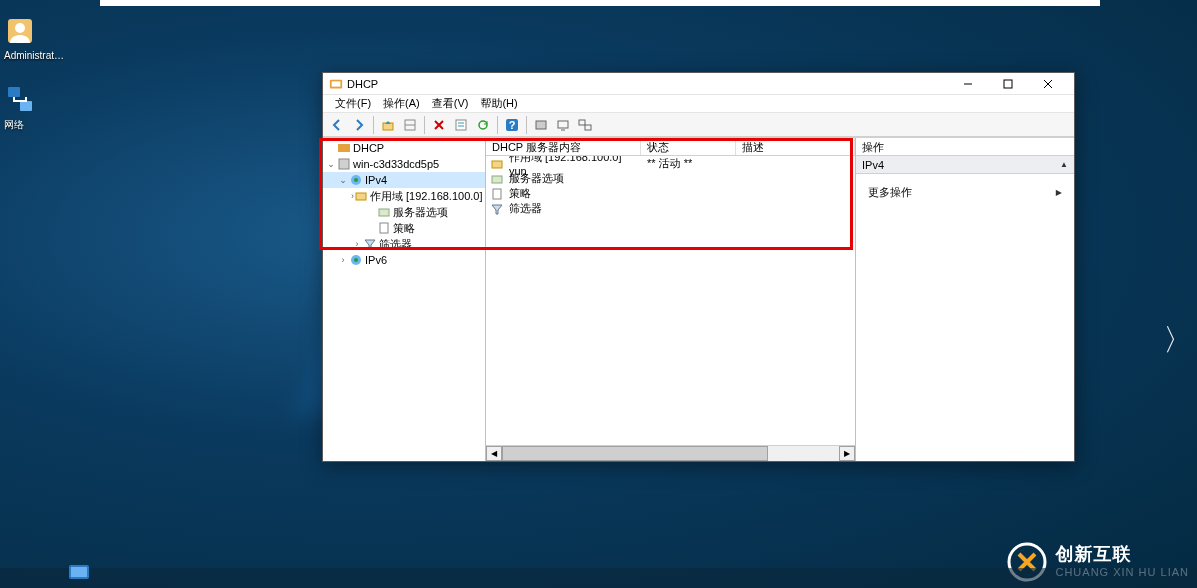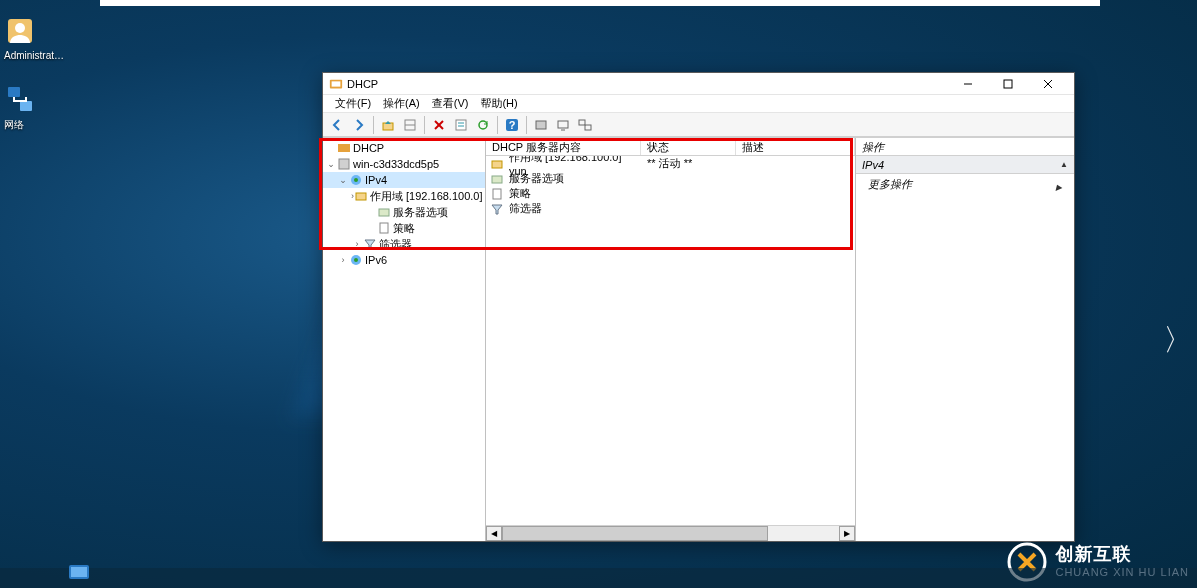--- a/index.html
+++ b/index.html
@@ -14,37 +14,37 @@
     background: linear-gradient(120deg, rgba(30,120,200,.4), transparent 60%);
     transform: translate(-50%,-50%) skew(-20deg); filter: blur(10px);
   }
   .white-bar { position:absolute; top:0; left:100px; width:1000px; height:6px; background:#fff; }
   
   .desk-icons { position:absolute; left:4px; top:15px; width:70px; display:flex; flex-direction:column; gap:22px; }
   .desk-icon { display:flex; flex-direction:column; align-items:flex-start; color:#fff; cursor:pointer; }
   .desk-icon svg { width:32px; height:32px; }
   .desk-icon span { margin-top:3px; font-size:10px; text-align:center; word-break:break-all; max-width:64px; text-shadow:0 1px 2px #000; }
   
-  .window { position:absolute; left:322px; top:72px; width:753px; height:470px; background:#fff; border:1px solid #5a5a5a; box-shadow:0 4px 20px rgba(0,0,0,.4); display:flex; flex-direction:column; }
+  .window { position:absolute; left:322px; top:72px; width:753px; height:390px; background:#fff; border:1px solid #5a5a5a; box-shadow:0 4px 20px rgba(0,0,0,.4); display:flex; flex-direction:column; }
   .titlebar { height:22px; display:flex; align-items:center; padding:0 6px; background:#fff; border-bottom:1px solid #e5e5e5; }
   .titlebar .ticon { width:14px; height:14px; margin-right:4px; }
   .titlebar .ttext { flex:1; font-size:11px; color:#000; }
   .titlebar .wbtn { width:40px; height:20px; display:flex; align-items:center; justify-content:center; cursor:pointer; color:#000;}
   
   .menubar { height:18px; display:flex; align-items:center; padding:0 6px; gap:0; border-bottom:1px solid #e5e5e5; background:#fff; }
   .menubar span { padding:2px 6px; cursor:pointer; font-size:11px; color:#000;}
   
   .toolbar { height:24px; display:flex; align-items:center; padding:0 4px; gap:2px; border-bottom:1px solid #d0d0d0; background:#f6f6f6; }
   .tbbtn { width:20px; height:20px; display:flex; align-items:center; justify-content:center; cursor:pointer; border:1px solid transparent; border-radius:2px; }
   .tbsep { width:1px; height:18px; background:#c0c0c0; margin:0 2px; }
   
   .main { flex:1; display:flex; border-top:1px solid #d0d0d0; min-height:0;}
   .pane-tree { width:163px; border-right:1px solid #c0c0c0; overflow:auto; }
   .pane-list { flex:1; border-right:1px solid #c0c0c0; display:flex; flex-direction:column; overflow:hidden; }
-  .pane-actions { width:218px; display:flex; flex-direction:column;font-style:italic; }
+  .pane-actions { width:218px; display:flex; flex-direction:column; }
   
   .tree { padding:2px 0; }
   .tree-row { display:flex; align-items:center; height:16px; white-space:nowrap; cursor:pointer; }
   .twisty { width:12px; text-align:center; color:#606060; font-size:9px; cursor:pointer; }
   .ticn { width:14px; height:14px; margin-right:2px; display:flex; align-items:center; justify-content:center;}
   .tree-row span.lbl { font-size:11px; color:#000; }
   .tree-row.selected { background:#cde8ff; }
   
   .d0 { padding-left:2px; } .d1 { padding-left:14px; } .d2 { padding-left:28px; }
   .d3 { padding-left:42px; }
@@ -56,21 +56,21 @@
   .list-row { display:flex; align-items:center; height:15px; cursor:pointer; }
   .list-row .col-a { display:flex; align-items:center; gap:3px; padding-left:4px;}
   .list-row div { font-size:11px; padding:0 6px; }
   .list-scrollbar-h { height:16px; border-top:1px solid #d0d0d0; background:#f0f0f0; position:relative; flex-shrink:0;}
   .list-scrollbar-h .thumb { position:absolute; left:0; top:0; height:100%; width:72%; background:#cfcfcf; border:1px solid #a0a0a0; cursor:pointer;}
   .list-scrollbar-h .arrow { position:absolute; top:0; width:16px; height:100%; background:#f0f0f0; border:1px solid #a0a0a0; display:flex; align-items:center; justify-content:center; font-size:8px; cursor:pointer;}
   
   .actions-title { height:18px; padding:2px 6px; border-bottom:1px solid #d0d0d0; font-size:11px; background:#fff; }
   .actions-sub { height:18px; padding:2px 6px; background:#eceef1; border-bottom:1px solid #d0d0d0; display:flex; align-items:center; justify-content:space-between; }
   .actions-sub .up { font-size:8px; color:#333; cursor:pointer;}
-  .actions-item { height:18px; padding:18px 12px; display:flex; align-items:flex-end; justify-content:space-between; cursor:pointer; }
+  .actions-item { height:18px; padding:18px 12px; display:flex; align-items:center; justify-content:space-between; cursor:pointer; }
   .actions-item .chev { font-size:8px; color:#333; }
   
   .red-box { position:absolute; left:-4px; top:0px; width:534px; height:112px; border:3px solid #e80000; pointer-events:none; }
   
   .big-arrow { position:absolute; right:4px; top:320px; color:#fff; font-size:30px; font-weight:200; cursor:pointer; opacity:.9;}
   
   .logo { position:absolute; right:8px; bottom:6px; display:flex; align-items:flex-start; gap:8px; color:#fff; }
   .logo .mark { width:40px; height:40px; }
   .logo .txt1 { font-size:18px; font-weight:700; letter-spacing:1px;}
   .logo .txt2 { font-size:11px; letter-spacing:1px; display:block; color:#cde;}

